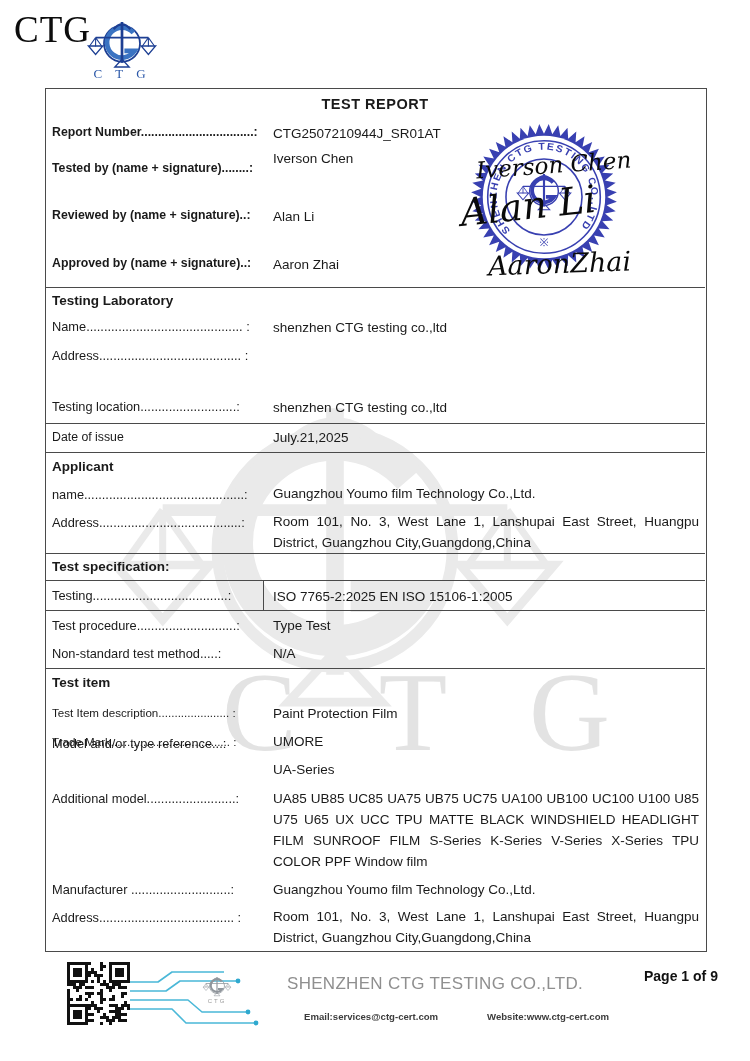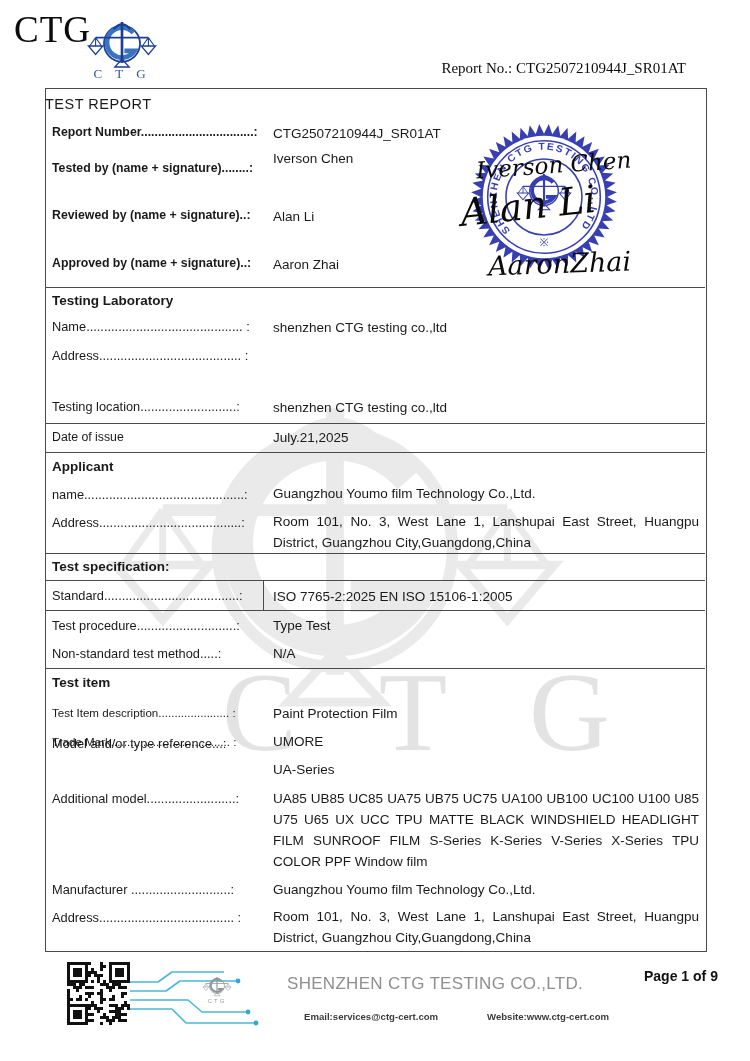--- a/index.html
+++ b/index.html
@@ -16,22 +16,22 @@
   
   .wm{position:absolute;left:100px;top:330px;width:470px;height:470px;
       --c1:#eaeaea;--c2:#eaeaea;pointer-events:none;}
   .wm-cap{position:absolute;left:222px;top:648px;font-family:"Liberation Serif",serif;
           font-size:112px;letter-spacing:28px;color:#e3e3e3;pointer-events:none;}
   
   .box{position:absolute;left:45px;top:88px;width:660px;height:862px;border:1px solid #4a4a4a;}
   .hl{position:absolute;left:45px;width:660px;height:1px;background:#4a4a4a;}
   .vl{position:absolute;left:263px;top:580px;width:1px;height:30px;background:#4a4a4a;}
   
-  .title{position:absolute;left:45px;top:96px;width:660px;text-align:left;
-         font-size:14.5px;font-weight:400;letter-spacing:0.5px;}
+  .title{position:absolute;left:45px;top:96px;width:660px;text-align:center;
+         font-size:14.5px;font-weight:700;letter-spacing:0.5px;}
   .blabel{position:absolute;left:52px;font-size:12.3px;font-weight:700;white-space:nowrap;}
   .flabel{position:absolute;left:52px;font-size:12.8px;white-space:nowrap;}
   .slabel{position:absolute;left:52px;font-size:11.6px;white-space:nowrap;}
   .fvalue{position:absolute;left:273px;font-size:13.5px;line-height:21px;}
   .just{width:426px;text-align:justify;}
   .heading{position:absolute;left:52px;font-size:13.5px;font-weight:700;}
   
   .seal{position:absolute;left:465px;top:118px;width:158px;height:158px;opacity:0.95;}
   .sig{position:absolute;font-family:"DejaVu Serif",serif;font-style:italic;color:#0a0a0a;white-space:nowrap;}
   .sig1{left:476px;top:152px;font-size:23px;transform:rotate(-4deg);}
@@ -74,21 +74,20 @@
   <svg class="wm" viewBox="0 0 120 120">
       <use href="#ctg-mark"></use>
     </svg>
   <div class="wm-cap">C T G</div>
 
   <div class="brand">CTG</div>
   <svg class="hlogo" viewBox="0 0 120 120">
       <use href="#ctg-mark"></use>
     </svg>
   <div class="hlogo-cap">C T G</div>
-  <div class="repno">Report No.: CTG2507210944J_SR01AT</div>
 
   <div class="box"></div>
   <div class="hl" style="top:287px"></div>
   <div class="hl" style="top:423px"></div>
   <div class="hl" style="top:452px"></div>
   <div class="hl" style="top:553px"></div>
   <div class="hl" style="top:580px"></div>
   <div class="hl" style="top:610px"></div>
   <div class="hl" style="top:668px"></div>
   <div class="vl"></div>
@@ -112,21 +111,21 @@
   <div class="flabel" style="top:430px;font-size:12.3px">Date of issue</div>
   <div class="fvalue" style="top:427px">July.21,2025</div>
 
   <div class="heading" style="top:459px">Applicant</div>
   <div class="flabel" style="top:487px">name.............................................:</div>
   <div class="fvalue" style="top:483px">Guangzhou Youmo film Technology Co.,Ltd.</div>
   <div class="flabel" style="top:515px">Address........................................:</div>
   <div class="fvalue just" style="top:511px">Room 101, No. 3, West Lane 1, Lanshupai East Street, Huangpu District, Guangzhou City,Guangdong,China</div>
 
   <div class="heading" style="top:559px">Test specification:</div>
-  <div class="flabel" style="top:588px">Standard......................................:</div>
+  <div class="flabel" style="top:588px">Testing......................................:</div>
   <div class="fvalue" style="top:586px">ISO 7765-2:2025 EN ISO 15106-1:2005</div>
   <div class="flabel" style="top:618px">Test procedure............................:</div>
   <div class="fvalue" style="top:615px">Type Test</div>
   <div class="flabel" style="top:646px">Non-standard test method.....:</div>
   <div class="fvalue" style="top:643px">N/A</div>
 
   <div class="heading" style="top:675px">Test item</div>
   <div class="slabel" style="top:706px">Test Item description...................... :</div>
   <div class="fvalue" style="top:703px">Paint Protection Film</div>
   <div class="slabel" style="top:735px">Trade Mark..................................... :</div>

